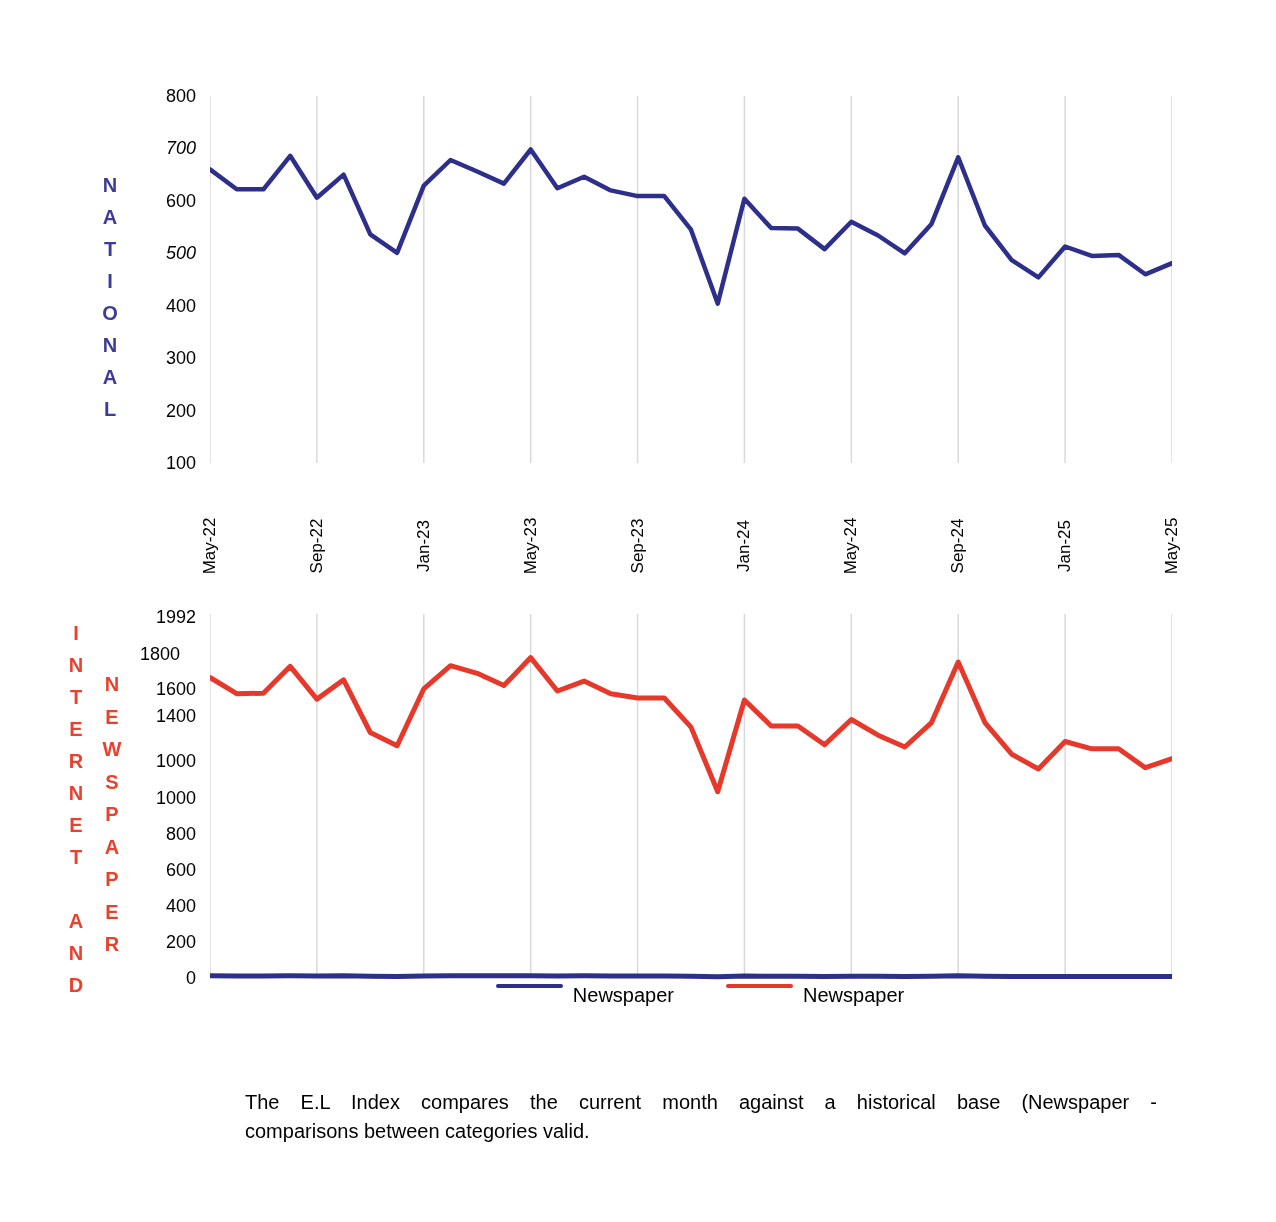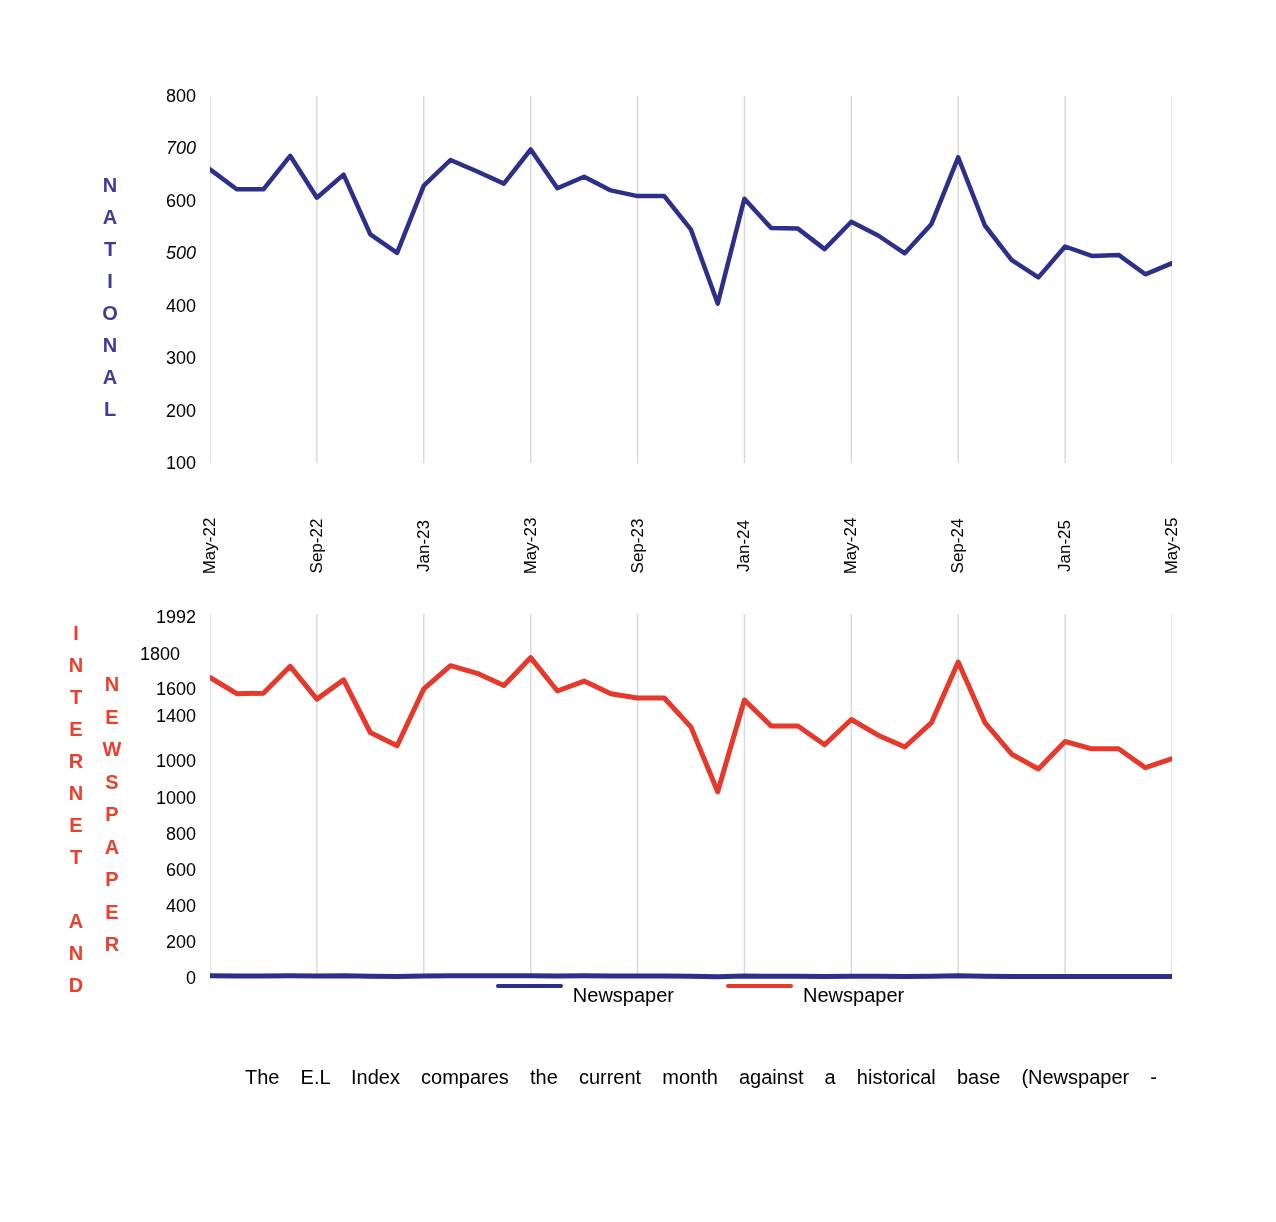--- a/index.html
+++ b/index.html
@@ -25,21 +25,21 @@
     display:flex;align-items:center;justify-content:center;gap:52px;
   }
   .legend-item{display:flex;align-items:flex-start;gap:10px;}
   .legend-swatch{display:inline-block;width:67px;height:4.5px;border-radius:2px;}
   .legend-label{font-size:20px;color:#000;}
   .caption{
     position:absolute;left:245px;top:1063px;width:912px;
     font-size:20px;line-height:28.5px;color:#000;
   }
   .caption-line{text-align:justify;}
-  .caption-line.just{text-align-last:justify;}
+  .caption-line.just{text-align-last:justify;margin-top:25px;}
   svg{display:block;}
 </style>
 </head>
 <body>
 
 <div class="abs" id="title-national" style="left: 93px; top: 161px; color: rgb(59, 61, 153);">
     <div class="vletter" style="height: 32px; line-height: 32px;">N</div>
     <div class="vletter" style="height: 32px; line-height: 32px;">A</div>
     <div class="vletter" style="height: 32px; line-height: 32px;">T</div>
     <div class="vletter" style="height: 32px; line-height: 32px;">I</div>
@@ -143,13 +143,14 @@
     <span class="legend-label">Newspaper</span>
   </div>
   <div class="legend-item">
     <span class="legend-swatch" id="swatch-internet" style="background: rgb(230, 57, 43);"></span>
     <span class="legend-label">Newspaper</span>
   </div>
 </div>
 
 <div class="caption">
   <div class="caption-line just">The E.L Index compares the current month against a historical base (Newspaper -</div>
+  <div class="caption-line">comparisons between categories valid.</div>
 </div>
 
 </body></html>

